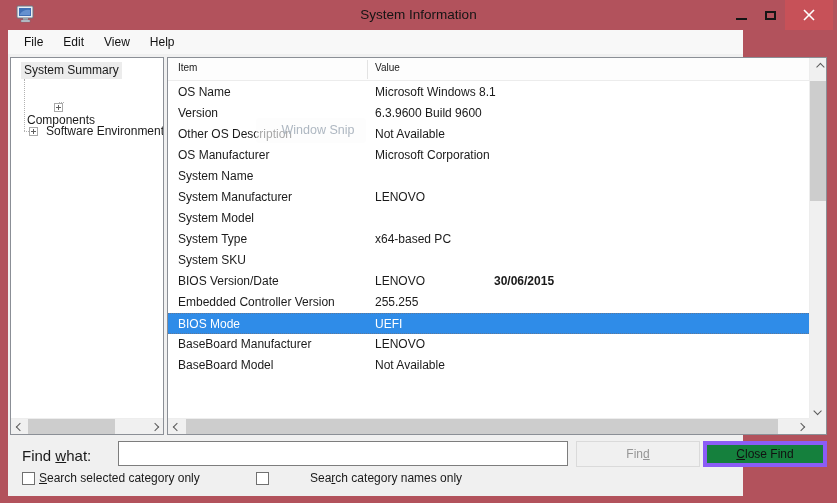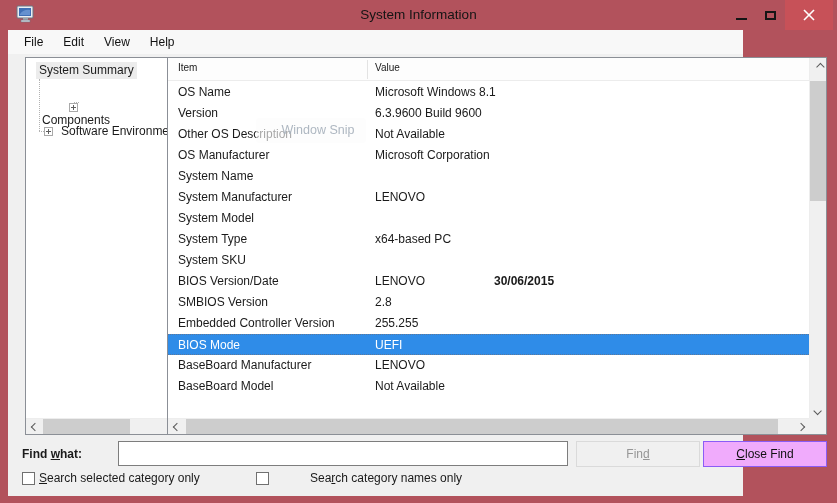--- a/index.html
+++ b/index.html
@@ -23,21 +23,21 @@
   .btn-max { left:757px; width:27px; }
   .btn-close { left:785px; width:48px; background:var(--closebtn,#c75158); }
   .glyph-min { width:11px; height:2px; background:#151515; margin-top:7px; }
   .glyph-max { width:11px; height:9px; border:2px solid #151515; background:transparent; }
   
   .client { position:absolute; left:8px; top:30px; width:735px; height:466px; background:#f0f0f0; }
   .menubar { position:absolute; left:0; top:0; width:100%; height:24px; background:#f8f8f8; display:flex; padding-left:6px; }
   .menu-item { font-size:12px; line-height:24px; padding:0 10px; color:#111; }
   
   .panel { position:absolute; background:#fff; border:1px solid #8b8f96; }
-  .tree-panel { left:17px; top:27px; width:154px; height:378px; overflow:hidden; }
+  .tree-panel { left:2px; top:27px; width:154px; height:378px; overflow:hidden; }
   .table-panel { left:159px; top:27px; width:660px; height:378px; overflow:hidden; }
   
   .tree { position:absolute; left:0; top:0; right:0; bottom:16px; overflow:hidden; white-space:nowrap; }
   .tree-row { position:absolute; height:18px; font-size:12px; line-height:17px; display:flex; align-items:center; }
   .tree-label { padding:0 3px; }
   .tree-row.selected .tree-label { background:#ececec; }
   .expand-box {
     width:9px; height:9px; border:1px solid #a9a9a9; background:#fff;
     position:relative; margin-right:5px; flex:none;
   }
@@ -70,28 +70,28 @@
   .hscroll { bottom:0; height:16px; border-top:1px solid #ededed; }
   .hscroll .sb-arrow { top:0; width:17px; height:16px; }
   .corner { position:absolute; right:0; bottom:0; width:17px; height:16px; background:#f0f0f0; }
   
   .ghost {
     position:absolute; left:248px; top:88px; width:110px; height:25px;
     background:rgba(252,252,252,.62); border-radius:2px;
     color:rgba(170,179,190,.95); font-size:12.5px; line-height:25px; text-align:center; padding-left:14px;
   }
   
-  .find-label { position:absolute; left:14px; top:417px; font-size:12px;font-weight:bold; }
+  .find-label { position:absolute; left:14px; top:417px; font-size:15px; }
   .find-input {
     position:absolute; left:110px; top:411px; width:450px; height:25px;
     background:#fff; border:1px solid #7d7d7d; font:12px "Liberation Sans",sans-serif; padding:0 4px;
   }
   .btn { position:absolute; top:411px; width:124px; height:26px; font-size:12px; display:flex; align-items:center; justify-content:center; }
   .btn-find { left:568px; background:#f0f0f0; border:1px solid #dadada; color:#969696; }
-  .btn-closefind { left:695px; background:#f0abfc; border:1px solid #8b5cf6; color:#111; }
+  .btn-closefind { left:695px; background:#15803d; border:4px solid #8b5cf6; color:#111; }
   .u { text-decoration:underline; }
   
   .check-row { position:absolute; top:441px; left:0; width:100%; height:20px;padding-left:45px; }
   .cb-group { position:absolute; display:flex; align-items:center; font-size:12px; }
   .cb-box { width:13px; height:13px; background:#fff; border:1px solid #707070; margin-right:4px; flex:none; }
   .cb1 { left:14px; } .cb2 { left:248px;gap:37px; }
 </style>
 </head>
 <body>
 
@@ -200,24 +200,20 @@
           <div class="row">
             <span class="cell-item">System SKU</span>
             <span class="cell-value"></span>
           </div>
           <div class="row">
             <span class="cell-item">BIOS Version/Date</span>
             <span class="cell-value">LENOVO</span>
             <span class="cell-value2">30/06/2015</span>
           </div>
           <div class="row">
-            <span class="cell-item">SMBIOS Version</span>
-            <span class="cell-value">2.8</span>
-          </div>
-          <div class="row">
             <span class="cell-item">Embedded Controller Version</span>
             <span class="cell-value">255.255</span>
           </div>
           <div class="row selected">
             <span class="cell-item">BIOS Mode</span>
             <span class="cell-value">UEFI</span>
           </div>
           <div class="row">
             <span class="cell-item">BaseBoard Manufacturer</span>
             <span class="cell-value">LENOVO</span>

